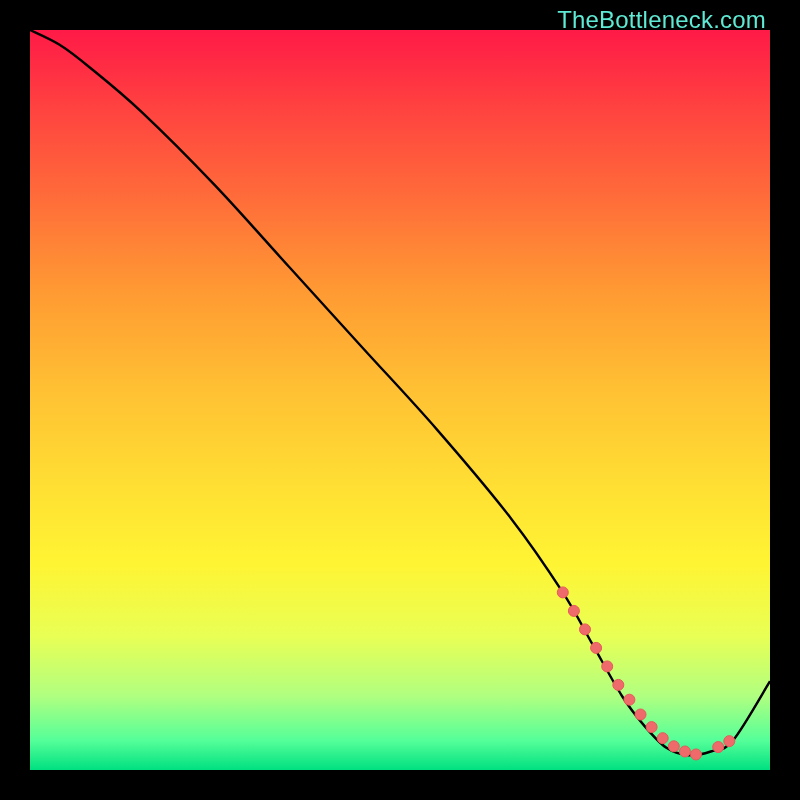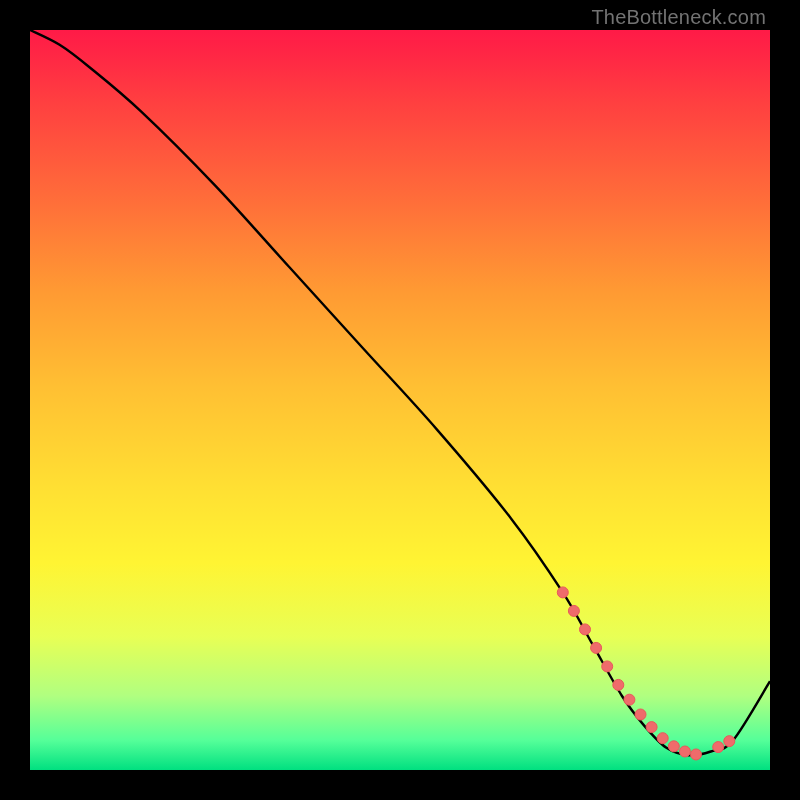--- a/index.html
+++ b/index.html
@@ -36,22 +36,22 @@
       #e8ff55 82%,
       #b0ff80 90%,
       #55ff99 96%,
       #00e080 100%
     );
   }
   .watermark {
     position: absolute;
     top: 6px;
     right: 34px;
-    color: #737373;
-    font-size: 20px;
+    color: #5eead4;
+    font-size: 24px;
     font-weight: 500;
     letter-spacing: 0.2px;
   }
   svg.curve {
     position: absolute;
     left: 0;
     top: 0;
     width: 740px;
     height: 740px;
   }

